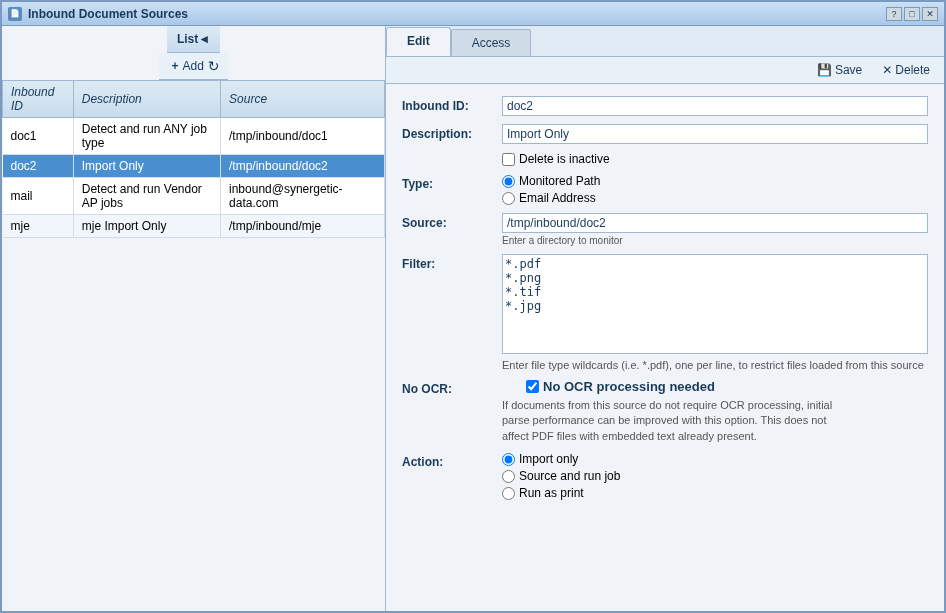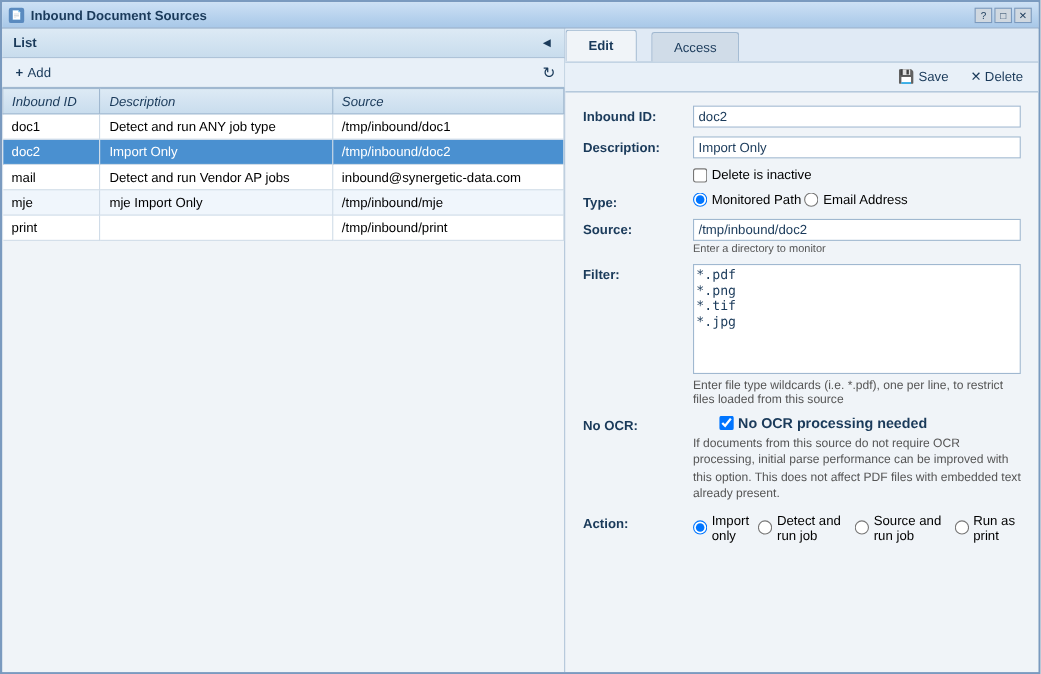--- a/index.html
+++ b/index.html
@@ -5,47 +5,47 @@
     * { box-sizing: border-box; margin: 0; padding: 0; font-family: Arial, sans-serif; font-size: 12px; }
     body { background: #c0c0c0; display: flex; justify-content: center; align-items: center; width: 946px; height: 613px; }
     .window { width: 946px; height: 613px; background: #f0f4f8; border: 2px solid #7a9abf; display: flex; flex-direction: column; }
     .title-bar { background: linear-gradient(to bottom, #cce0f5, #a8c8e8); height: 24px; display: flex; align-items: center; justify-content: space-between; padding: 0 6px; border-bottom: 1px solid #7a9abf; }
     .title-bar-left { display: flex; align-items: center; gap: 6px; font-weight: bold; font-size: 12px; color: #1a3a5a; }
     .title-bar-icon { width: 14px; height: 14px; background: #5a8abf; border-radius: 2px; display: flex; align-items: center; justify-content: center; color: white; font-size: 8px; }
     .title-bar-controls { display: flex; gap: 2px; }
     .title-btn { width: 16px; height: 14px; background: #d0d8e0; border: 1px solid #7a9abf; cursor: pointer; font-size: 9px; display: flex; align-items: center; justify-content: center; color: #1a3a5a; }
     .main-content { display: flex; flex: 1; overflow: hidden; }
     
-    .left-panel { width: 512px; display: flex; flex-direction: column; border-right: 1px solid #a0b8d0; }
+    .left-panel { width: 384px; display: flex; flex-direction: column; border-right: 1px solid #a0b8d0; align-items: center; }
     .list-header { background: linear-gradient(to bottom, #ddeaf5, #c8dced); padding: 6px 10px; border-bottom: 1px solid #a0b8d0; font-weight: bold; font-size: 12px; color: #1a3a5a; display: flex; align-items: center; justify-content: space-between; }
     .toolbar { padding: 4px 8px; background: #e8f0f8; border-bottom: 1px solid #a0b8d0; display: flex; align-items: center; justify-content: space-between; }
     .add-btn { display: flex; align-items: center; gap: 4px; color: #1a3a5a; cursor: pointer; padding: 2px 4px; border: none; background: transparent; font-size: 12px; }
     .refresh-btn { cursor: pointer; color: #1a3a5a; font-size: 14px; background: none; border: none; }
     .table-container { flex: 1; overflow-y: auto; }
     table { width: 100%; border-collapse: collapse; }
     thead tr { background: linear-gradient(to bottom, #ddeaf5, #c8dced); font-style: italic; }
     thead th { text-align: left; padding: 4px 8px; border: 1px solid #a0b8d0; font-weight: normal; color: #1a3a5a; }
     tbody tr { background: white; }
     tbody tr:nth-child(even) { background: #f0f6fc; }
     tbody tr.selected { background: #4a90d0; color: white; }
     tbody td { padding: 4px 8px; border-bottom: 1px solid #d0dce8; border-right: 1px solid #d0dce8; }
     
     .right-panel { flex: 1; display: flex; flex-direction: column; background: #f0f4f8; }
     .tabs { display: flex; border-bottom: 1px solid #a0b8d0; background: #e0eaf5; }
-    .tab { padding: 6px 20px; cursor: pointer; border: 1px solid #a0b8d0; border-bottom: none; margin-right: 13px; background: #d0dce8; color: #1a3a5a; margin-top: 3px; border-radius: 3px 3px 0 0; }
+    .tab { padding: 6px 20px; cursor: pointer; border: 1px solid #a0b8d0; border-bottom: none; margin-right: 0; background: #d0dce8; color: #1a3a5a; margin-top: 3px; border-radius: 3px 3px 0 0; }
     .tab.active { background: #f0f4f8; border-bottom: 1px solid #f0f4f8; margin-top: 1px; font-weight: bold; }
     .edit-toolbar { display: flex; justify-content: flex-end; padding: 4px 8px; border-bottom: 1px solid #a0b8d0; background: #e8f0f8; gap: 8px; }
     .action-btn { display: flex; align-items: center; gap: 3px; cursor: pointer; padding: 2px 6px; background: none; border: none; color: #1a3a5a; font-size: 12px; }
     .form-content { padding: 12px 16px; flex: 1; overflow-y: auto; }
     .form-row { display: flex; align-items: flex-start; margin-bottom: 8px; }
     .form-label { width: 100px; font-weight: bold; color: #1a3a5a; padding-top: 3px; flex-shrink: 0; }
     .form-field { flex: 1; }
     input[type="text"] { width: 100%; padding: 2px 4px; border: 1px solid #a0b8d0; background: white; color: #1a3a5a; font-size: 12px; height: 20px; }
     .checkbox-row { display: flex; align-items: center; gap: 4px; margin-bottom: 8px; margin-left: 100px; }
-    .radio-group { display: flex; flex-direction: row; gap: 3px; }
+    .radio-group { display: flex; flex-direction: column; gap: 3px; }
     .radio-item { display: flex; align-items: center; gap: 4px; }
     .source-help { font-size: 10px; color: #555; margin-top: 2px; }
     .filter-box { width: 100%; height: 100px; border: 1px solid #a0b8d0; background: white; padding: 2px; overflow-y: auto; resize: none; font-size: 12px; color: #1a3a5a; font-family: monospace; }
     .filter-help { font-size: 11px; color: #555; margin-top: 2px; }
     .no-ocr-text { font-weight: bold; font-size: 13px; color: #1a3a5a; }
     .no-ocr-desc { font-size: 11px; color: #555; margin-top: 4px; max-width: 340px; line-height: 1.4; }
   </style>
 </head>
 <body>
 
@@ -100,25 +100,20 @@
               <tr>
                 <td>mail</td>
                 <td>Detect and run Vendor AP jobs</td>
                 <td>inbound@synergetic-data.com</td>
               </tr>
               <tr>
                 <td>mje</td>
                 <td>mje Import Only</td>
                 <td>/tmp/inbound/mje</td>
               </tr>
-              <tr>
-                <td>print</td>
-                <td></td>
-                <td>/tmp/inbound/print</td>
-              </tr>
             </tbody>
         </table>
       </div>
     </div>
 
     <div class="right-panel">
       <div class="tabs">
         <div class="tab active">Edit</div>
         <div class="tab">Access</div>
       </div>
@@ -199,24 +194,20 @@
         </div>
 
         <div class="form-row">
           <div class="form-label">Action:</div>
           <div class="form-field radio-group">
             <div class="radio-item">
               <input type="radio" name="action" id="import" checked="" style="">
               <label for="import">Import only</label>
             </div>
             <div class="radio-item">
-              <input type="radio" name="action" id="detectrun" style="">
-              <label for="detectrun">Detect and run job</label>
-            </div>
-            <div class="radio-item">
               <input type="radio" name="action" id="assignrun" style="">
               <label for="assignrun">Source and run job</label>
             </div>
             <div class="radio-item">
               <input type="radio" name="action" id="runprint" style="">
               <label for="runprint">Run as print</label>
             </div>
           </div>
         </div>
       </div>

